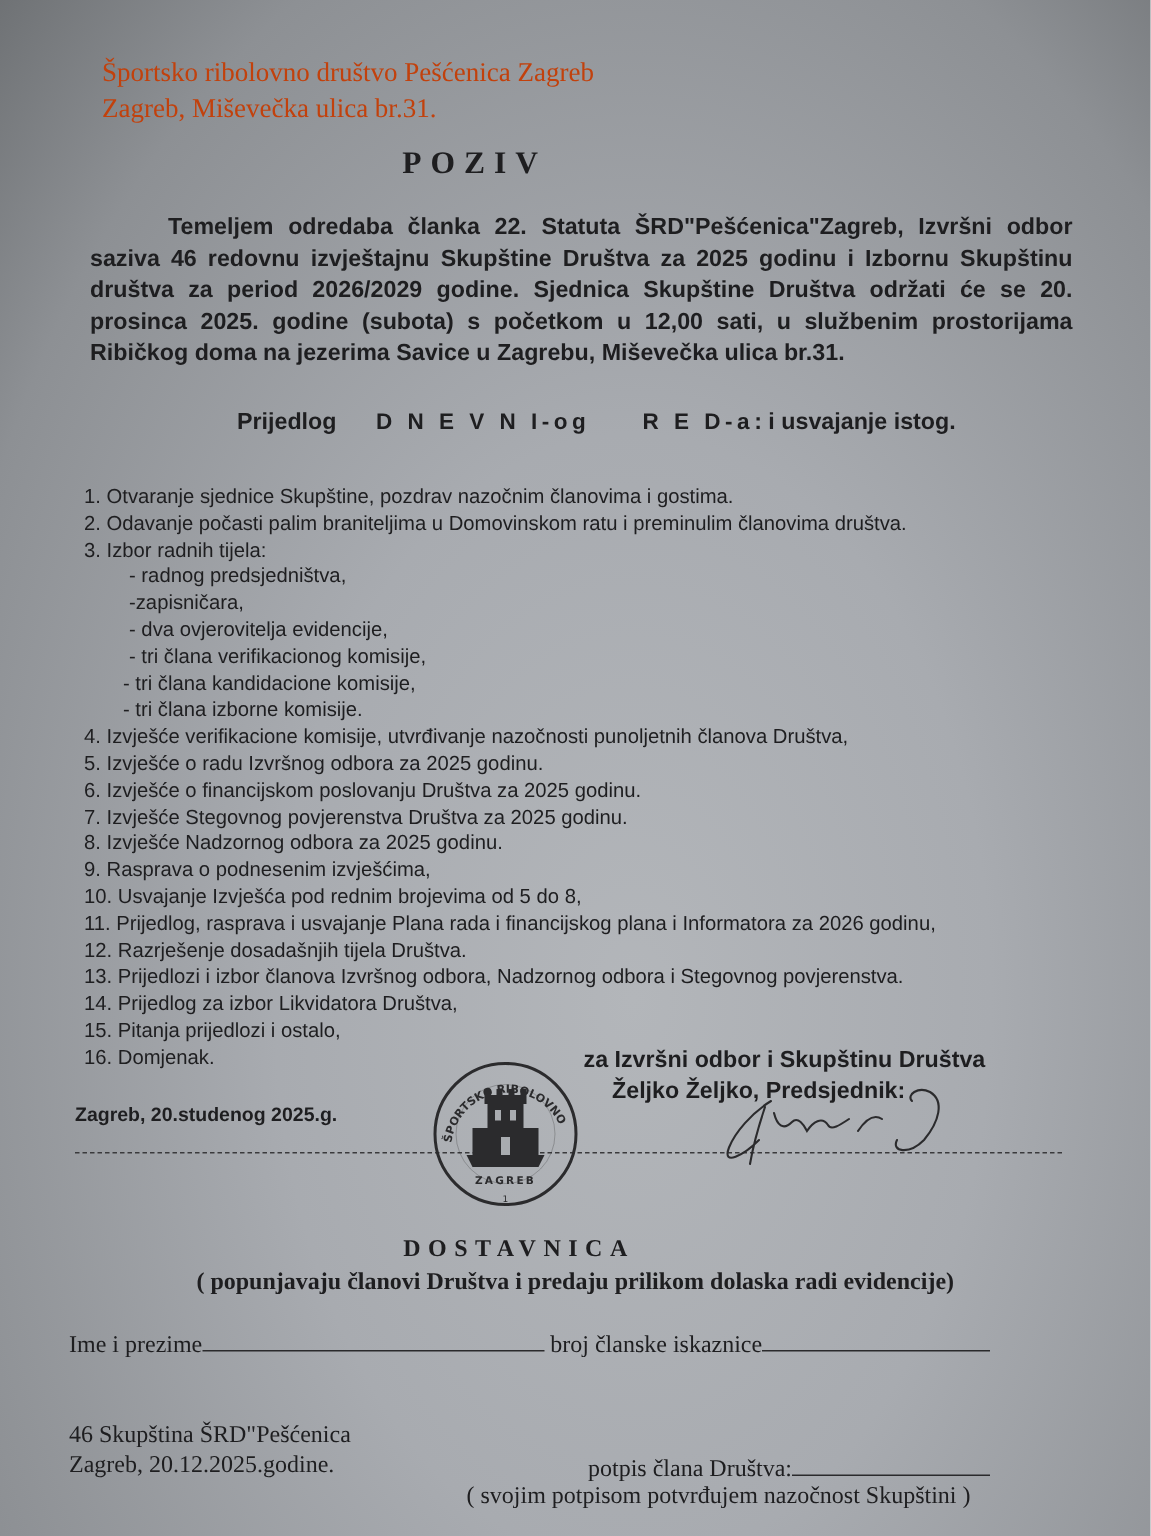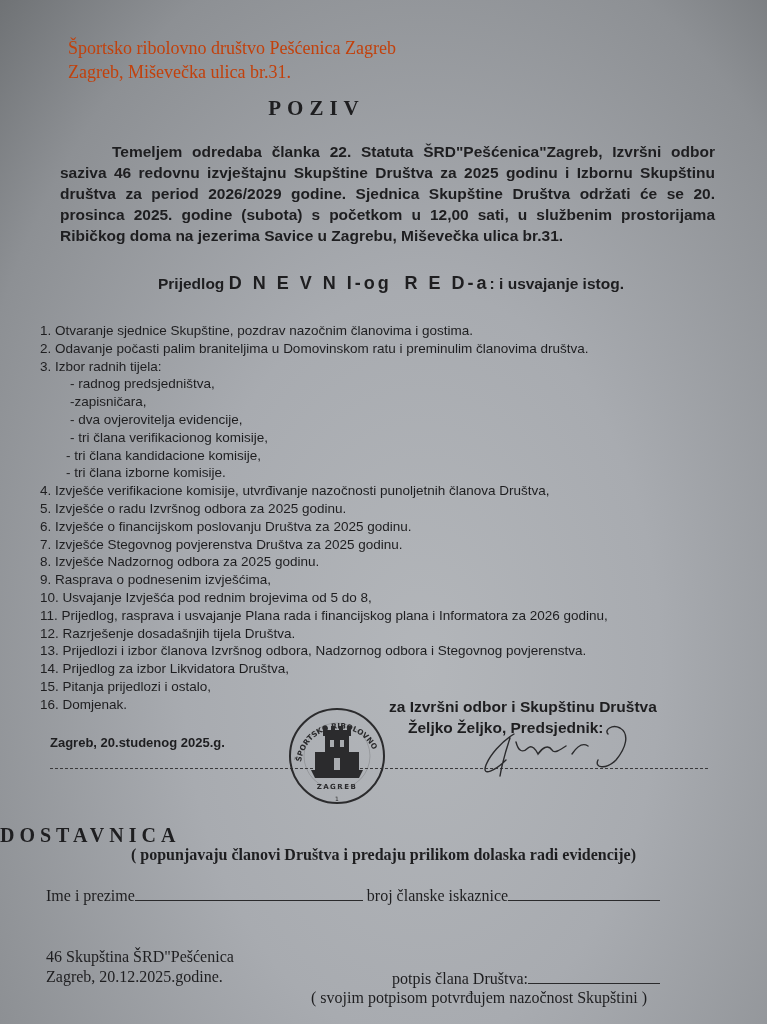--- a/index.html
+++ b/index.html
@@ -12,35 +12,35 @@
   .sans { font-family: "Liberation Sans", "DejaVu Sans", sans-serif; }
   .abs { position: absolute; white-space: nowrap; }
 
   .org { left: 68px; top: 36px; font-size: 18px; line-height: 24px; color: #c2410c; }
   .title { left: 0; width: 633px; top: 96px; text-align: center; font-size: 21px; font-weight: bold; letter-spacing: 6px; }
 
   .intro { left: 60px; top: 141px; width: 655px; font-size: 15.5px; font-weight: bold; line-height: 21px; white-space: normal; text-align: justify; }
   .intro p { margin: 0; text-indent: 52px; }
 
   .agenda-title { left: 158px; top: 273px; font-size: 15.5px; font-weight: bold; }
-  .agenda-title .big { font-size: 18px; letter-spacing: 3px; }
+  .agenda-title .big { font-size: 15px; letter-spacing: 3px; margin-left: 22px; }
 
-  .agenda { left: 40px; top: 322px; font-size: 13.5px; line-height: 17.8px; }
+  .agenda { left: 56px; top: 322px; font-size: 13.5px; line-height: 17.8px; }
   .agenda .row { white-space: nowrap; }
   .agenda .sub { padding-left: 30px; }
 
   .sig-line1 { left: 389px; top: 698px; font-size: 15.5px; font-weight: bold; }
   .sig-line2 { left: 408px; top: 719px; font-size: 15.5px; font-weight: bold; }
   .date { left: 50px; top: 735px; font-size: 13px; font-weight: bold; }
   .dash { left: 50px; top: 768px; width: 658px; border-top: 1.5px dashed #3a3a3c; }
 
   .stamp { left: 287px; top: 704px; width: 100px; height: 104px; }
   .signature { left: 476px; top: 720px; width: 160px; height: 60px; }
 
-  .dost-title { left: 0; width: 692px; top: 824px; font-size: 20px; font-weight: bold; letter-spacing: 5px; }
+  .dost-title { left: 0; width: 692px; top: 824px; text-align: center; font-size: 16px; font-weight: bold; letter-spacing: 5px; }
   .dost-sub { left: 0; width: 767px; top: 846px; text-align: center; font-size: 16px; font-weight: bold; }
 
   .form-row { left: 46px; top: 886px; font-size: 16px; }
   .blank { display: inline-block; border-bottom: 1px solid #2a2a2c; vertical-align: baseline; height: 14px; }
 
   .foot-left { left: 46px; top: 947px; font-size: 16px; line-height: 20px; }
   .foot-sign { left: 392px; top: 969px; font-size: 16px; }
   .foot-note { left: 311px; top: 989px; font-size: 16px; }
 </style>
 </head>

